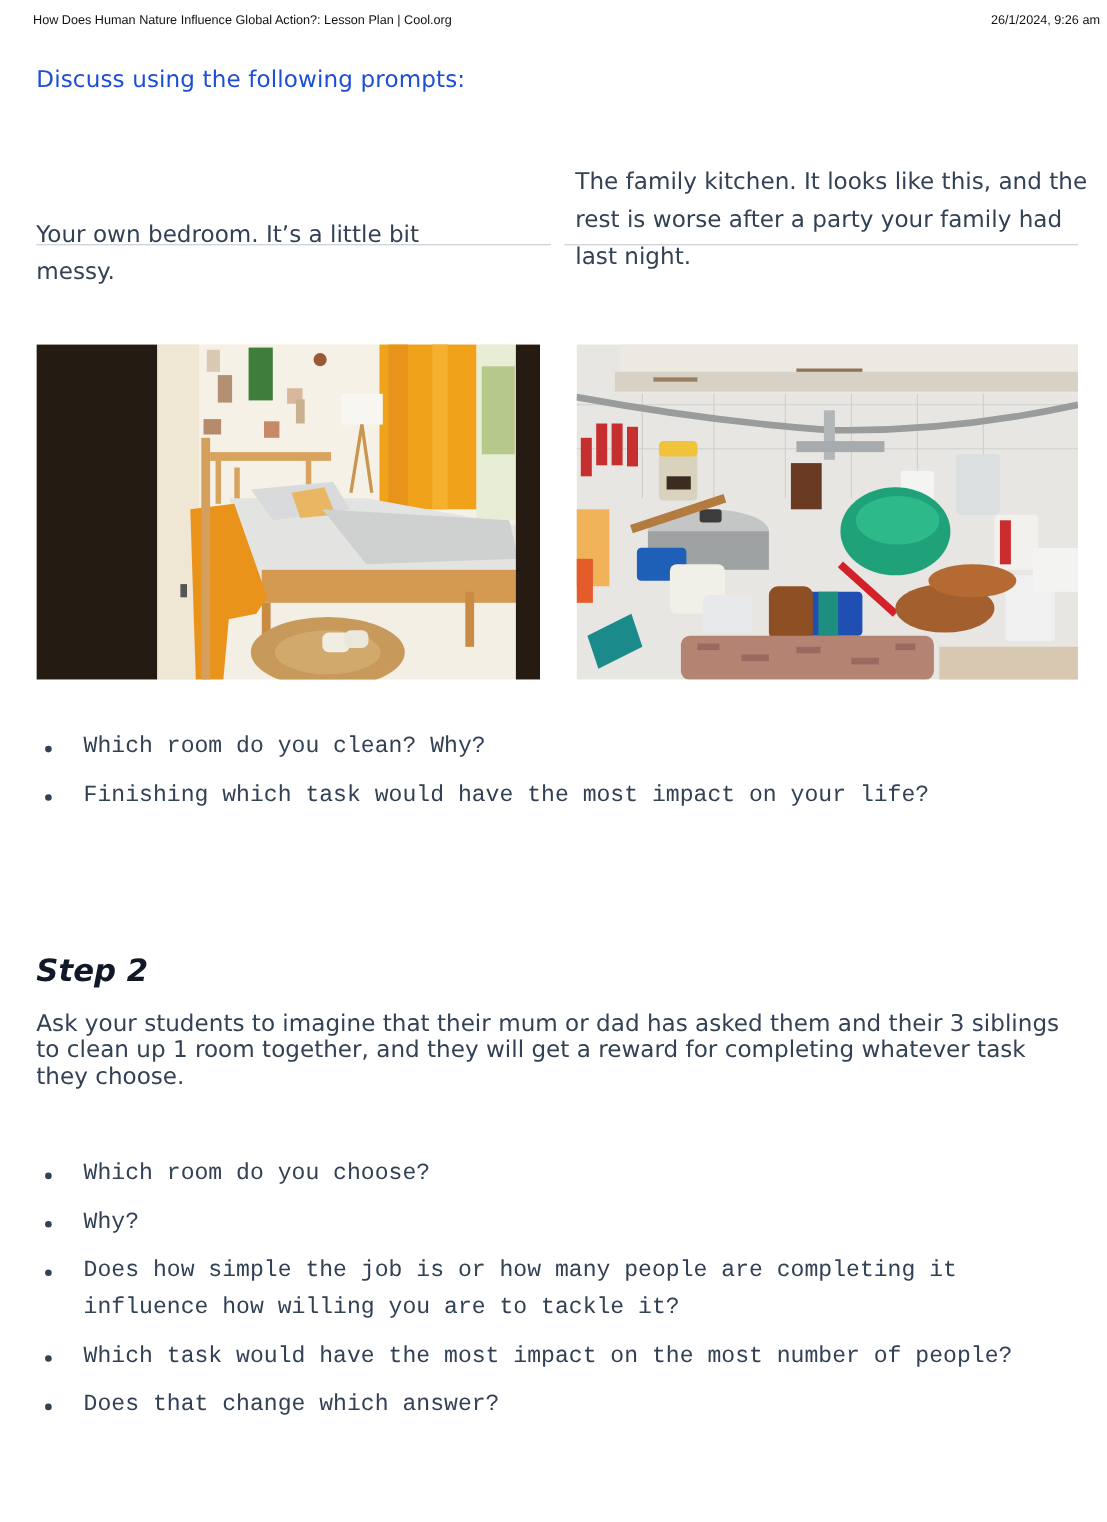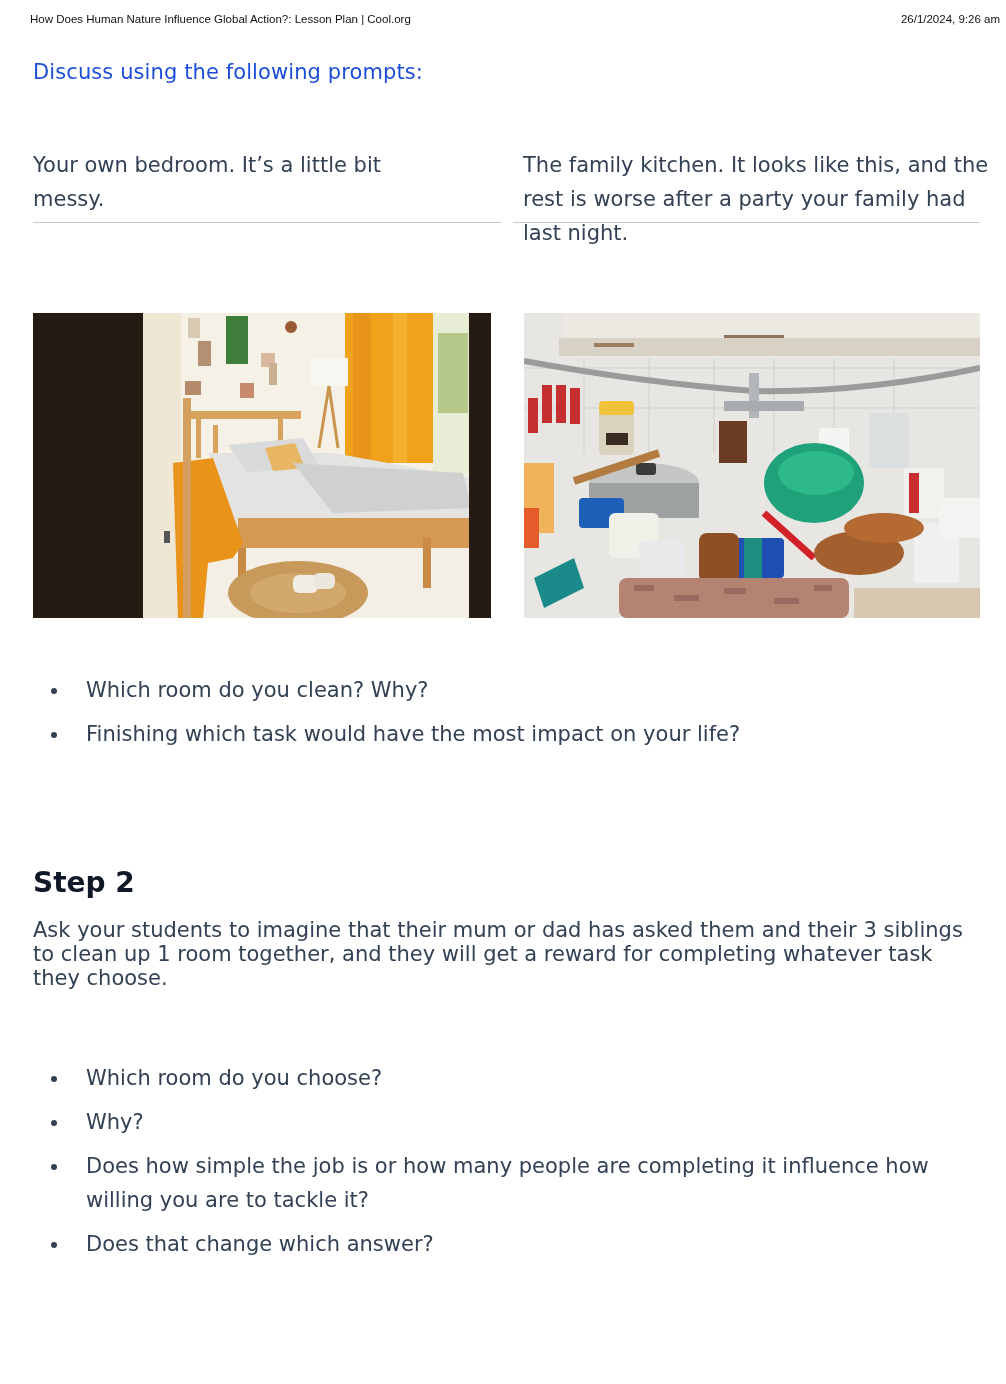--- a/index.html
+++ b/index.html
@@ -15,46 +15,46 @@
     .print-header .date { position: absolute; right: 0; top: 0; text-align: right; }
 
     .intro {
       position: absolute; top: 60px; left: 33px;
       font-size: 21px; color: #1d4ed8; letter-spacing: 0.1px;
     }
 
     .col-text {
       position: absolute; top: 148px; font-size: 21px; line-height: 34px; color: #334155;
     }
-    .col-text.left { left: 33px; width: 420px; }
+    .col-text.left { left: 33px; width: 420px; margin-top: 48px; }
     .col-text.right { left: 523px; width: 470px; }
 
     .divider { position: absolute; top: 222px; height: 1px; background: #c5c9d2; }
     .divider.left { left: 33px; width: 468px; }
     .divider.right { left: 513px; width: 467px; }
 
     .photo { position: absolute; top: 313px; height: 305px; overflow: hidden; }
     .photo.bedroom { left: 33px; width: 458px; }
     .photo.kitchen { left: 524px; width: 456px; }
 
-    ul.bullets { list-style: none; margin: 16px; padding: 0; position: absolute; left: 33px; width: 948px; }
+    ul.bullets { list-style: none; margin: 6px; padding: 0; position: absolute; left: 33px; width: 948px; font-family: Liberation Mono, monospace; }
     ul.bullets li {
       position: relative; padding-left: 37px; font-size: 21px; line-height: 34px; color: #334155;
       margin-bottom: 10px;
     }
     ul.bullets li::before {
       content: ""; position: absolute; left: 2px; top: 15px; width: 6px; height: 6px;
       border-radius: 50%; background: #334155;
     }
     .list1 { top: 657px; }
     .list2 { top: 1045px; }
 
     .step-heading {
       position: absolute; top: 866px; left: 33px; margin: 0;
-      font-size: 28px; font-weight: bold; color: #111827;
+      font-size: 28px; font-weight: bold; color: #111827; font-style: italic;
     }
     .step-para {
       position: absolute; top: 918px; left: 33px; width: 948px; margin: 0;
       font-size: 21px; line-height: 24px; color: #334155;
     }
   </style>
 </head>
 <body>
 
 <div class="print-header">
@@ -211,14 +211,15 @@
   <li>Finishing which task would have the most impact on your life?</li>
 </ul>
 
 <h2 class="step-heading">Step 2</h2>
 <p class="step-para">Ask your students to imagine that their mum or dad has asked them and their 3 siblings to clean up 1 room together, and they will get a reward for completing whatever task they choose.</p>
 
 <ul class="bullets list2">
   <li>Which room do you choose?</li>
   <li>Why?</li>
   <li>Does how simple the job is or how many people are completing it influence how willing you are to tackle it?</li>
+  <li>Which task would have the most impact on the most number of people?</li>
   <li>Does that change which answer?</li>
 </ul>
 
 </body></html>

